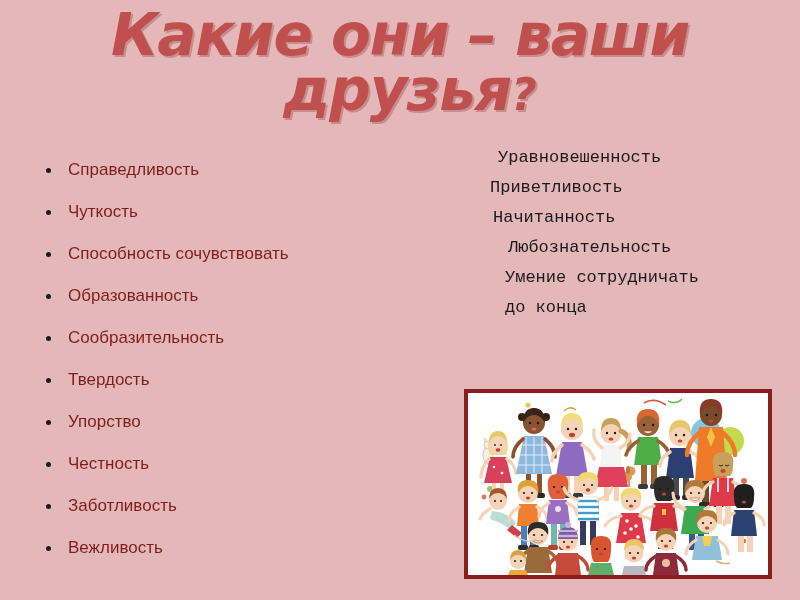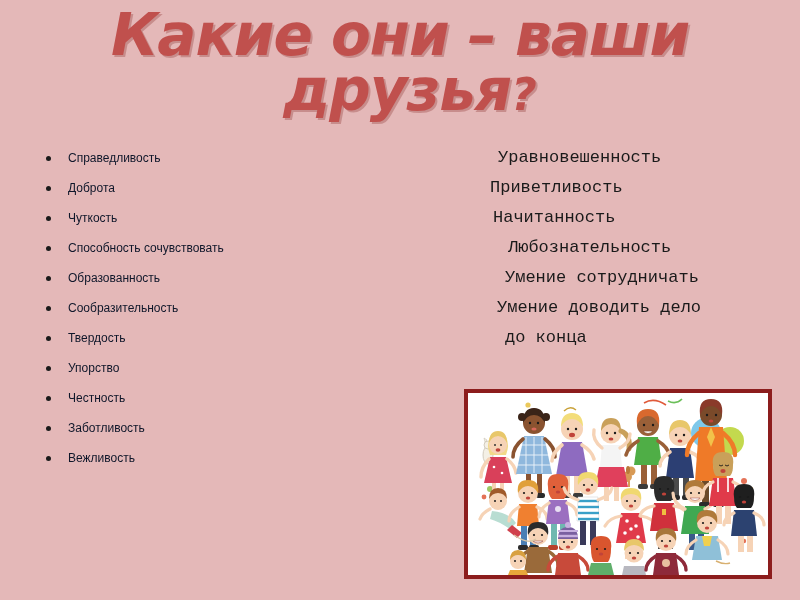--- a/index.html
+++ b/index.html
@@ -67,23 +67,24 @@
     width: 400px;
     list-style: none;
     margin: 0;
     padding: 0;
   }
   #left-list li {
     position: relative;
     height: 30px;
     line-height: 30px;
     padding-left: 26px;
-    font-size: 12px;
-    color: #0f172a;
+    font-size: 17px;
+    color: #7f1d1d;
     white-space: nowrap;
+    margin-top: 12px;
   }
   #left-list li .bullet {
     position: absolute;
     left: 4px;
     top: 50%;
     width: 5px;
     height: 5px;
     margin-top: -2px;
     background: #1a1a1a;
     border-radius: 50%;
@@ -139,39 +140,37 @@
 
   <div id="title-block">
     <span class="title-line line1">Какие они – ваши</span>
     <span class="title-line line2"><span>друзья</span><span class="title-qmark">?</span></span>
   </div>
 
   <div id="content">
 
     <ul id="left-list">
       <li><span class="bullet"></span><span>Справедливость</span></li>
-      <li><span class="bullet"></span><span>Доброта</span></li>
       <li><span class="bullet"></span><span>Чуткость</span></li>
       <li><span class="bullet"></span><span>Способность сочувствовать</span></li>
       <li><span class="bullet"></span><span>Образованность</span></li>
       <li><span class="bullet"></span><span>Сообразительность</span></li>
       <li><span class="bullet"></span><span>Твердость</span></li>
       <li><span class="bullet"></span><span>Упорство</span></li>
       <li><span class="bullet"></span><span>Честность</span></li>
       <li><span class="bullet"></span><span>Заботливость</span></li>
       <li><span class="bullet"></span><span>Вежливость</span></li>
     </ul>
 
     <ul id="right-list">
       <li style="padding-left: 58px;"><span>Уравновешенность</span></li>
       <li style="padding-left: 50px;"><span>Приветливость</span></li>
       <li style="padding-left: 53px;"><span>Начитанность</span></li>
       <li style="padding-left: 68px;"><span>Любознательность</span></li>
       <li style="padding-left: 65px;"><span>Умение сотрудничать</span></li>
-      <li style="padding-left: 57px;"><span>Умение доводить дело</span></li>
       <li style="padding-left: 65px;"><span>до конца</span></li>
     </ul>
 
   </div>
 
   <div id="picture-frame">
     <div class="photo">
       <svg id="kids-svg" viewBox="0 0 300 182" preserveAspectRatio="none">
         <rect x="0" y="0" width="300" height="182" fill="#ffffff"></rect>
 

